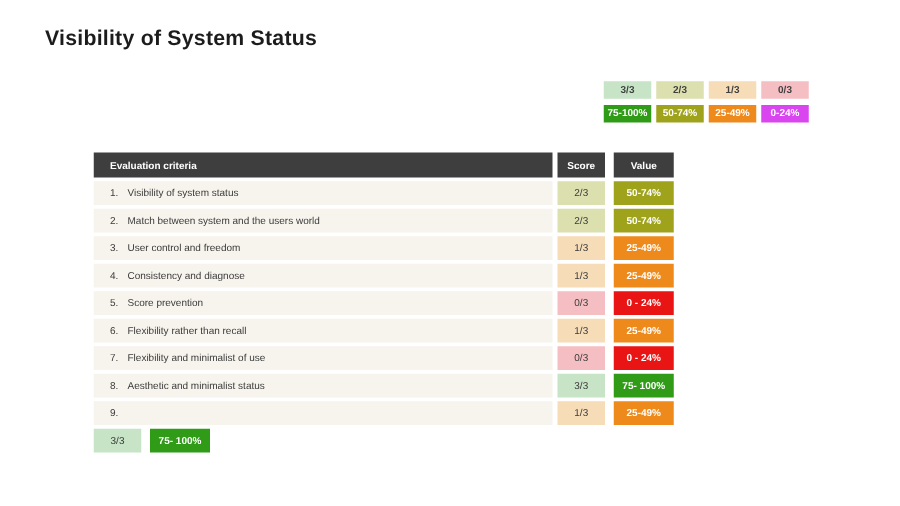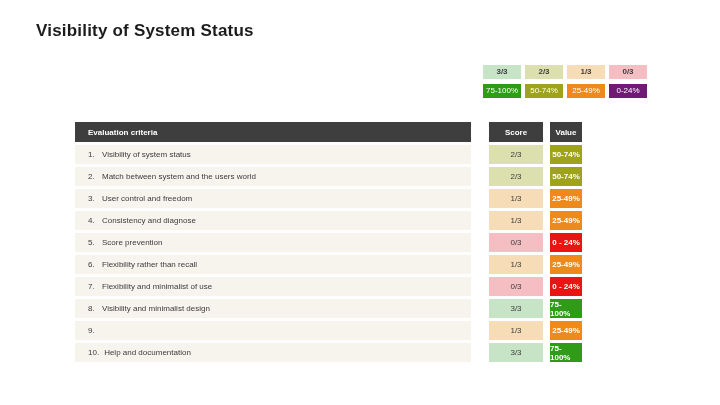--- a/index.html
+++ b/index.html
@@ -21,36 +21,36 @@
     display:grid;
     grid-template-columns:repeat(4, 38px);
     grid-auto-rows:14px;
     gap:5px 4px;
   }
   .lcell {
     display:flex; align-items:center; justify-content:center;
     font-size:8px; line-height:1;
   }
   .lcell.score { color:#3f3f3f; font-weight:bold; }
-  .lcell.value { color:#ffffff; font-weight:normal; }
+  .lcell.value { color:#ffffff; font-weight:bold; }
   
   .table { position:absolute; left:75px; top:122px; width:570px; }
   .trow { display:flex; margin-bottom:3px; }
   .cell { box-sizing:border-box; }
   .c-criteria {
-    width:396px; margin-right:18px;
+    width:367px; margin-right:4px;
     display:flex; align-items:center;
     padding-left:13px;
   }
   .c-score {
-    width:54px; margin-right:7px;
+    width:38px; margin-right:7px;
     display:flex; align-items:center; justify-content:center;
   }
   .c-value {
-    width:32px;
+    width:48px;
     display:flex; align-items:center; justify-content:center;
   }
   .header-row .cell {
     height:20px; background:#3e3e3e;
     color:#ffffff; font-weight:bold; font-size:8px;
   }
   .body-row .cell { height:19px; font-size:8px; }
   .body-row .c-criteria { background:#f7f4ed; color:#3b3b3b; }
   .body-row .c-score { color:#3b3b3b; }
   .body-row .c-value { color:#ffffff; font-weight:bold; }
@@ -62,21 +62,21 @@
 <div class="title">Visibility of System Status</div>
 
 <div class="legend">
   <div class="lcell score" style="background: rgb(199, 228, 199);">3/3</div>
   <div class="lcell score" style="background: rgb(220, 224, 175);">2/3</div>
   <div class="lcell score" style="background: rgb(247, 220, 184);">1/3</div>
   <div class="lcell score" style="background: rgb(245, 190, 194);">0/3</div>
   <div class="lcell value" style="background: rgb(47, 155, 23);">75-100%</div>
   <div class="lcell value" style="background: rgb(159, 163, 28);">50-74%</div>
   <div class="lcell value" style="background: rgb(238, 138, 28);">25-49%</div>
-  <div class="lcell value" style="background: #701a75;">0-24%</div>
+  <div class="lcell value" style="background: #d946ef;">0-24%</div>
 </div>
 
 <div class="table">
   <div class="trow header-row">
     <div class="cell c-criteria">Evaluation criteria</div>
     <div class="cell c-score">Score</div>
     <div class="cell c-value">Value</div>
   </div>
   <div id="table-body">
   <div class="trow body-row">
@@ -138,36 +138,32 @@
       <span class="crit-num">7.</span>
       <span>Flexibility and minimalist of use</span>
     </div>
     <div class="cell c-score" style="background: rgb(245, 190, 194);">0/3</div>
     <div class="cell c-value" style="background: rgb(233, 20, 20);">0 - 24%</div>
   </div>
 
   <div class="trow body-row">
     <div class="cell c-criteria">
       <span class="crit-num">8.</span>
-      <span>Visibility and minimalist design</span>
+      <span>Aesthetic and minimalist status</span>
     </div>
     <div class="cell c-score" style="background: rgb(199, 228, 199);">3/3</div>
     <div class="cell c-value" style="background: rgb(47, 155, 23);">75- 100%</div>
   </div>
 
   <div class="trow body-row">
     <div class="cell c-criteria">
       <span class="crit-num">9.</span>
     </div>
     <div class="cell c-score" style="background: rgb(247, 220, 184);">1/3</div>
     <div class="cell c-value" style="background: rgb(238, 138, 28);">25-49%</div>
   </div>
 
   <div class="trow body-row">
-    <div class="cell c-criteria">
-      <span class="crit-num">10.</span>
-      <span>Help and documentation</span>
-    </div>
     <div class="cell c-score" style="background: rgb(199, 228, 199);">3/3</div>
     <div class="cell c-value" style="background: rgb(47, 155, 23);">75- 100%</div>
   </div>
 </div>
 </div>
 
 </body></html>

